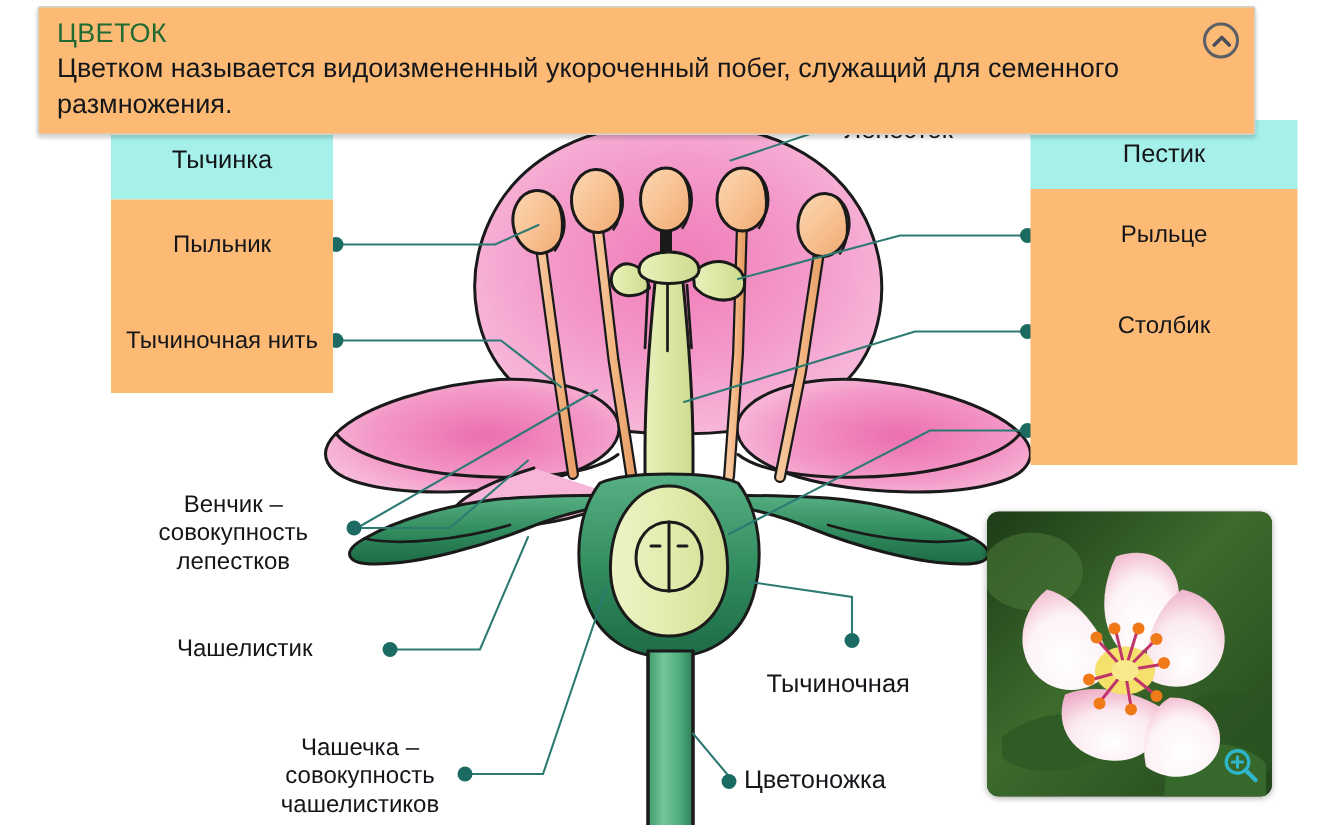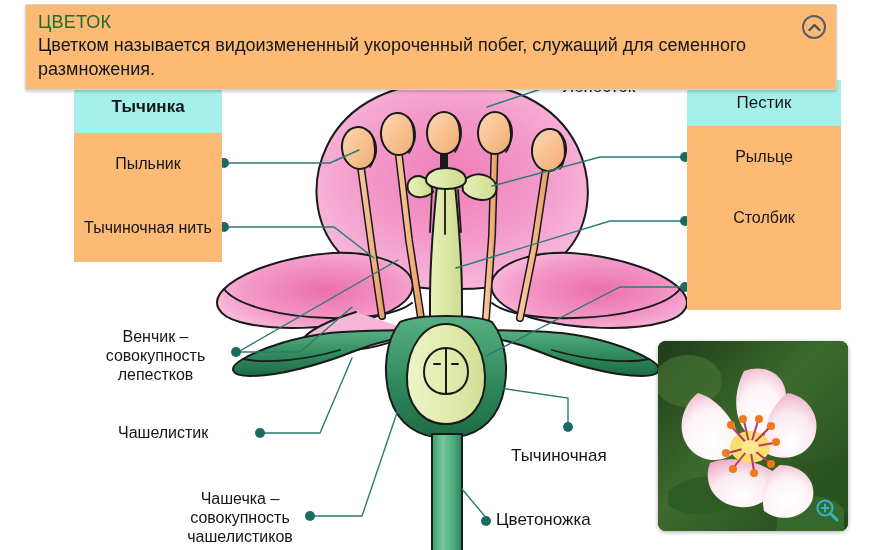--- a/index.html
+++ b/index.html
@@ -62,26 +62,26 @@
     display:flex;align-items:center;justify-content:center;
     text-align:center;
     color:#15161a;
     font-size:16px;
     line-height:19px;
     box-sizing:border-box;
     padding:0 6px;
   }
 
   #panel-left{left:74px;top:80px;width:148px;}
-  #panel-left .panel-head{height:53px;font-weight:bold;}
+  #panel-left .panel-head{height:53px;}
   #panel-left .panel-body{height:129px;}
   #panel-left .r0{height:60px;}
   #panel-left .r1{height:69px;}
 
-  #panel-right{left:687px;top:80px;width:154px;}
+  #panel-right{left:687px;top:80px;width:178px;}
   #panel-right .panel-head{height:46px;}
   #panel-right .panel-body{height:184px;}
   #panel-right .rr{height:61px;}
 
   
   .flabel{
     position:absolute;
     color:#15161a;
     font-size:16px;
     line-height:19px;

